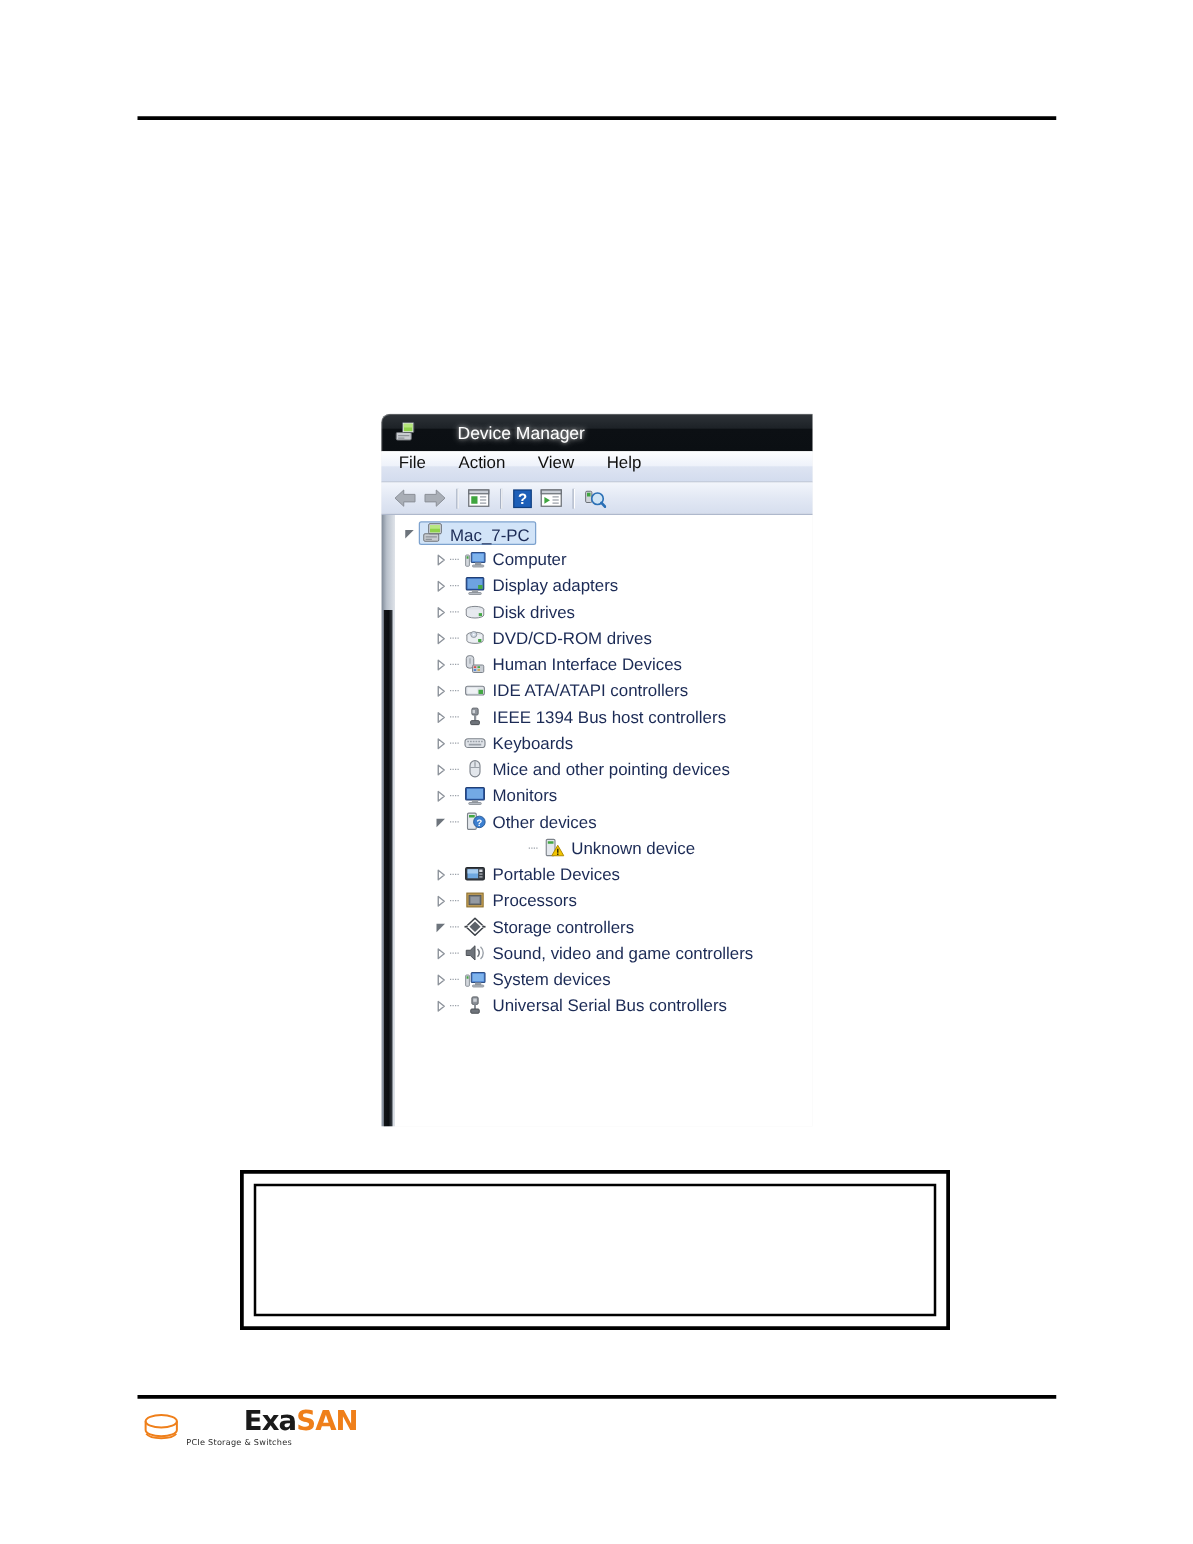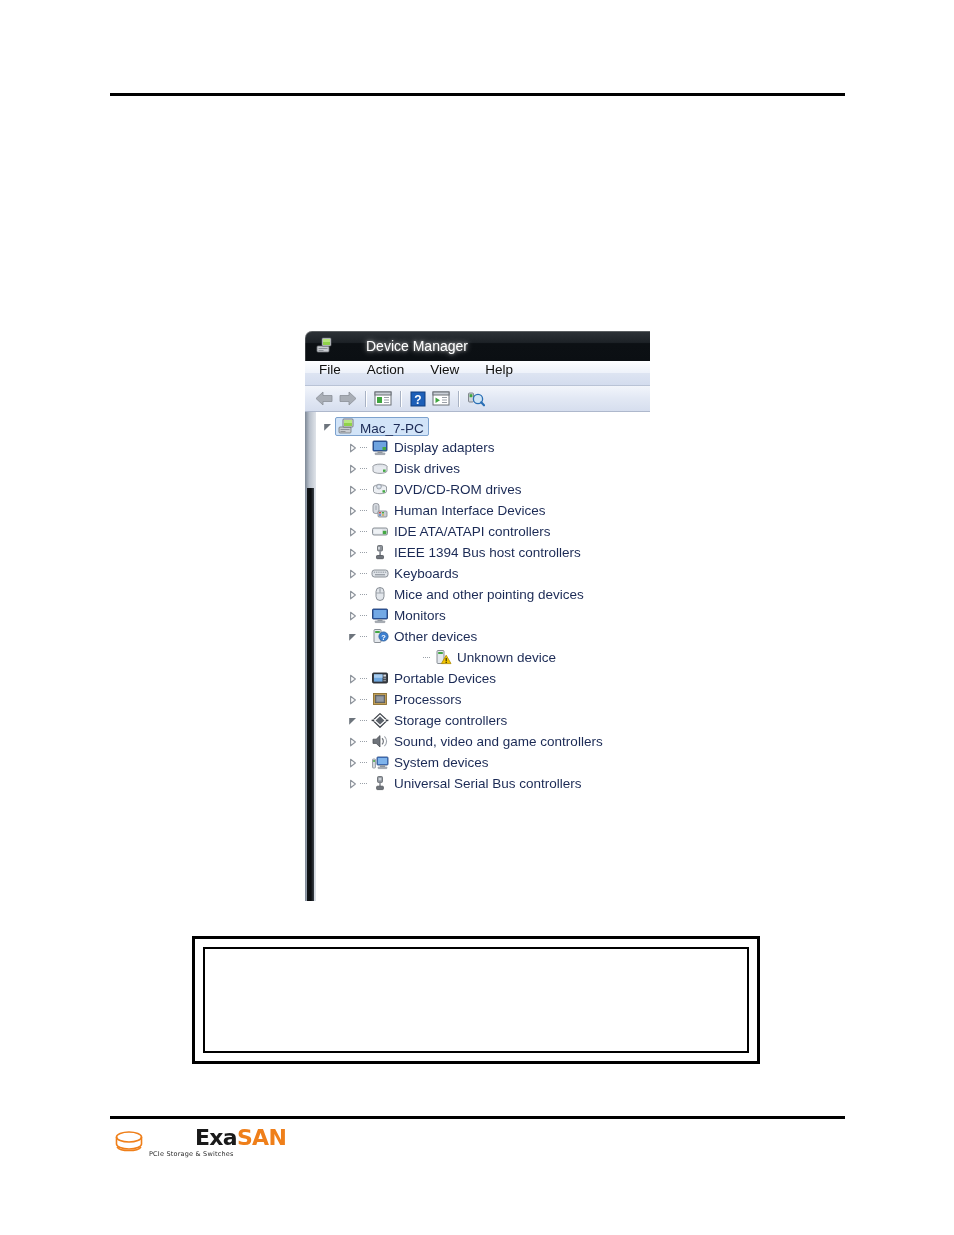--- a/index.html
+++ b/index.html
@@ -388,20 +388,41 @@
           <div class="tnode lvl1">
             <span class="twist">
               <svg width="10" height="10" viewBox="0 0 10 10">
                 <path d="M2.6 1.2 L7.4 5 L2.6 8.8 Z" fill="none" stroke="#8d939b" stroke-width="1.1" stroke-linejoin="round"></path>
               </svg>
             </span>
             <span class="tdash"></span>
             <span class="tsel">
               <span class="ticon">
                 <svg width="18" height="17" viewBox="0 0 18 17">
+                  <rect x="6" y="3" width="11" height="8" rx="0.8" fill="#4a7fd1" stroke="#2d4f85" stroke-width="0.9"></rect>
+                  <rect x="7" y="4" width="9" height="6" fill="#7fb4ec"></rect>
+                  <rect x="9" y="11" width="5" height="2" fill="#9aa0a8"></rect>
+                  <rect x="7" y="13" width="9" height="1.6" rx="0.6" fill="#b6bcc4" stroke="#7d838b" stroke-width="0.6"></rect>
+                  <rect x="1.5" y="5" width="3" height="9" rx="0.7" fill="#d4d8de" stroke="#7d838b" stroke-width="0.7"></rect>
+                  <rect x="2.3" y="6" width="1.5" height="2" fill="#44a844"></rect>
+                </svg>
+              </span>
+              <span class="tlabel">Computer</span>
+            </span>
+          </div>
+          <div class="tnode lvl1">
+            <span class="twist">
+              <svg width="10" height="10" viewBox="0 0 10 10">
+                <path d="M2.6 1.2 L7.4 5 L2.6 8.8 Z" fill="none" stroke="#8d939b" stroke-width="1.1" stroke-linejoin="round"></path>
+              </svg>
+            </span>
+            <span class="tdash"></span>
+            <span class="tsel">
+              <span class="ticon">
+                <svg width="18" height="17" viewBox="0 0 18 17">
                   <rect x="2" y="2" width="14" height="10" rx="0.8" fill="#2f5fae" stroke="#213f74" stroke-width="0.9"></rect>
                   <rect x="3" y="3" width="12" height="8" fill="#6ea3e0"></rect>
                   <rect x="6.5" y="12" width="5" height="2" fill="#9aa0a8"></rect>
                   <rect x="4" y="14" width="10" height="1.6" rx="0.6" fill="#b6bcc4" stroke="#7d838b" stroke-width="0.6"></rect>
                   <rect x="11.5" y="8" width="3.5" height="3.2" fill="#44a844"></rect>
                 </svg>
               </span>
               <span class="tlabel">Display adapters</span>
             </span>
           </div>

